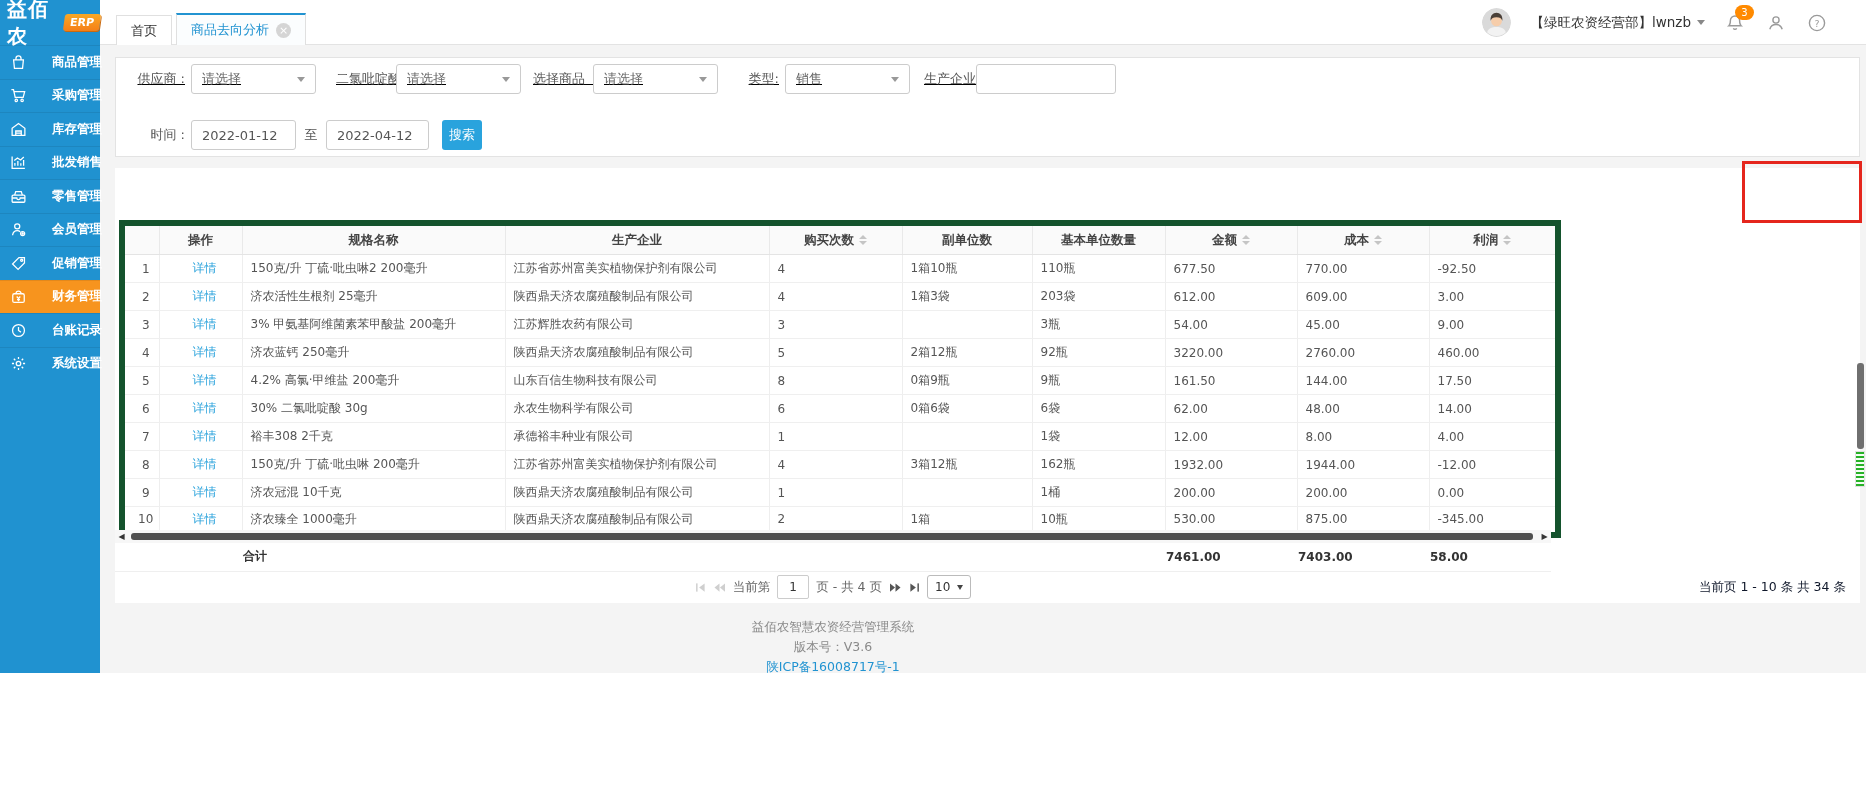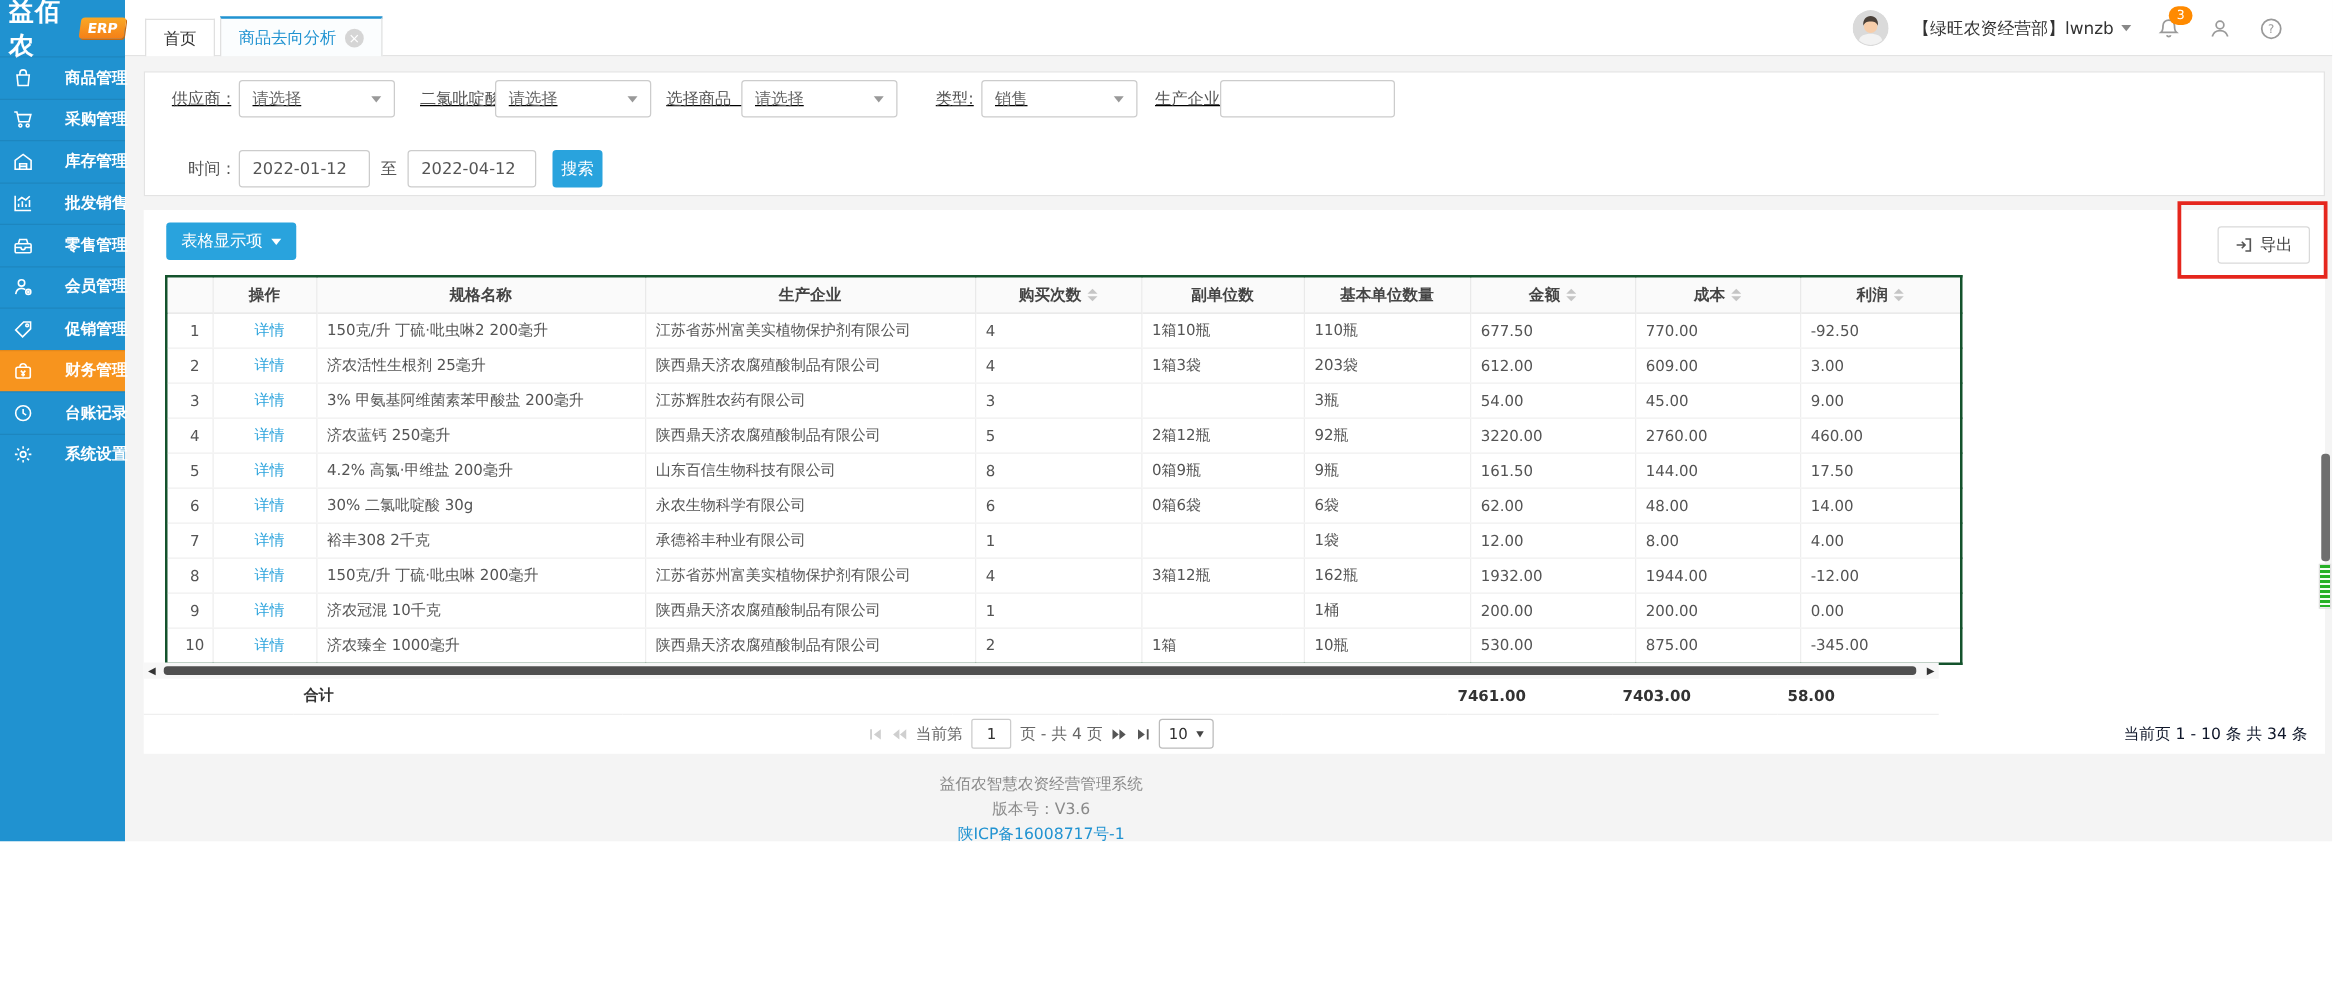--- a/index.html
+++ b/index.html
@@ -52,21 +52,21 @@
   
   .main-panel{position:absolute;left:115px;top:168px;width:1745px;height:435px;background:#fff;}
   .toolbar{position:absolute;left:0;top:0;right:0;height:50px;}
   .btn-blue{position:absolute;left:18px;top:10px;height:30px;padding:0 12px;background:#29a3dd;border:none;border-radius:3px;
     color:#fff;font-size:13px;display:flex;align-items:center;gap:7px;cursor:pointer;font-family:inherit;}
   .btn-blue .caret-down{border-top-color:#fff;}
   .btn-export{position:absolute;right:12px;top:13px;height:30px;width:74px;background:#fff;border:1px solid #d9d9d9;border-radius:3px;
     color:#444;font-size:13px;display:flex;align-items:center;justify-content:center;gap:6px;cursor:pointer;font-family:inherit;}
   .btn-export svg{width:14px;height:14px;}
 
-  table.grid{position:absolute;left:17px;top:52px;width:1436px;border-collapse:collapse;table-layout:fixed;border:2px solid #14532d;}
+  table.grid{position:absolute;left:4px;top:52px;width:1436px;border-collapse:collapse;table-layout:fixed;border:6px solid #14532d;}
   table.grid th{height:28px;background:#fafafa;font-size:12.5px;font-weight:bold;color:#444;text-align:center;
     border-left:1px solid #e9e9e9;border-bottom:1px solid #e4e4e4;padding:0;cursor:pointer;white-space:nowrap;overflow:hidden;}
   table.grid td{height:28px;font-size:12px;color:#555;border-left:1px solid #eeeeee;border-bottom:1px solid #efefef;
     padding:0 0 0 8px;white-space:nowrap;overflow:hidden;box-sizing:border-box;}
   table.grid th:first-child,table.grid td:first-child{border-left:none;}
   td.col-index{text-align:center;color:#888;padding-left:0;}
   td.col-action{text-align:center;padding-left:0;}
   td.col-action a{color:#2ba3dc;text-decoration:none;cursor:pointer;}
   .sort{display:inline-flex;flex-direction:column;margin-left:5px;vertical-align:middle;gap:2px;}
   .s-up{width:0;height:0;border-left:4px solid transparent;border-right:4px solid transparent;border-bottom:4px solid #c5c5c5;}
@@ -290,33 +290,20 @@
       <div class="f-row r2">
         <span class="f-label" style="width:75px">时间 :</span>
         <input class="t-input" style="width: 105px;" value="2022-01-12">
         <span class="f-label" style="width:30px;text-align:center;padding:0">至</span>
         <input class="t-input" style="width: 103px;" value="2022-04-12">
         <button class="btn-search" style="margin-left:13px">搜索</button>
       </div>
     </section>
 
     <section class="main-panel">
-      <div class="toolbar">
-        <button class="btn-blue">
-          <span>表格显示项</span>
-          <i class="caret-down"></i>
-        </button>
-        <button class="btn-export">
-          <svg viewBox="0 0 16 16" fill="none" stroke="#555" stroke-width="1.5">
-            <path d="M1.5 8h7.5M6.2 5l3 3-3 3"></path>
-              <path d="M9.5 2.5H14v11H9.5"></path>
-          </svg>
-          <span>导出</span>
-        </button>
-      </div>
 
       <table class="grid">
         <colgroup id="cols-main">
             <col style="width: 37px;">
             <col style="width: 83px;">
             <col style="width: 263px;">
             <col style="width: 264px;">
             <col style="width: 133px;">
             <col style="width: 130px;">
             <col style="width: 133px;">

